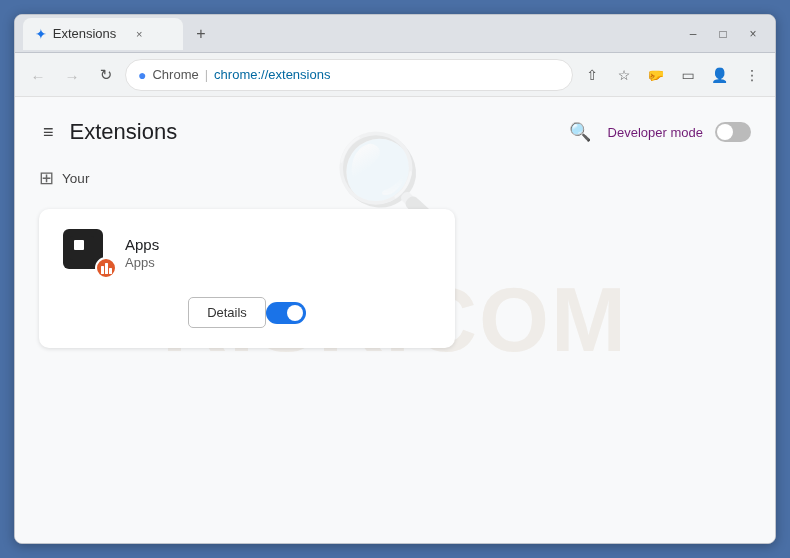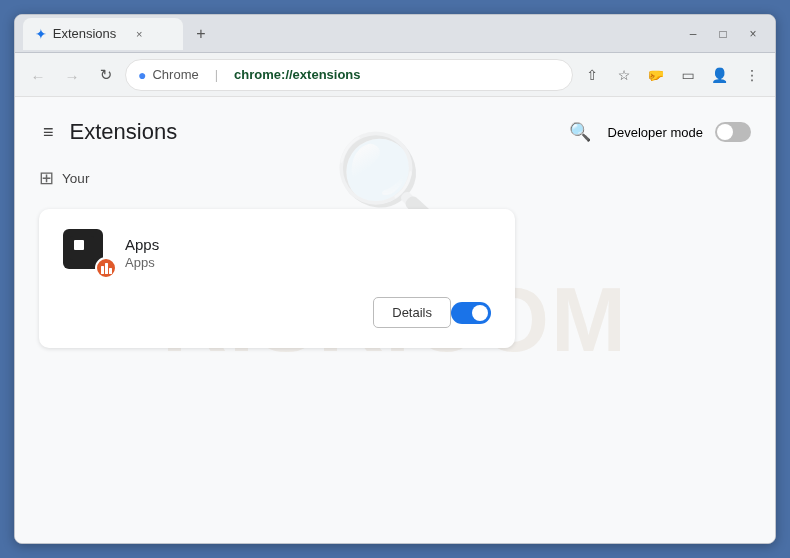--- a/index.html
+++ b/index.html
@@ -126,34 +126,33 @@
       font-size: 13px;
       color: #333;
     }
     .address-bar-site-icon {
       font-size: 14px;
       color: #4285f4;
     }
     .address-text {
       display: flex;
       align-items: center;
-      gap: 12px;
+      gap: 2px;
     }
     .address-chrome {
       color: #555;
       font-size: 13px;
     }
     .address-divider {
       color: #bbb;
       margin: 0 4px;
     }
     .address-url {
-      color: #14532d;
-      font-size: 13px;
-      font-weight: bold;
+      color: #0369a1;
+      font-size: 13px;
     }
     .nav-actions {
       display: flex;
       gap: 2px;
     }
     .nav-action-btn {
       width: 30px;
       height: 30px;
       display: flex;
       align-items: center;
@@ -229,21 +228,21 @@
     }
     .search-btn {
       font-size: 18px;
       color: #444;
       cursor: pointer;
       padding: 4px;
       border-radius: 50%;
     }
     .dev-mode-label {
       font-size: 13px;
-      color: #000000;
+      color: #701a75;
     }
     .toggle {
       width: 36px;
       height: 20px;
       background: #bbb;
       border-radius: 10px;
       position: relative;
       cursor: pointer;
     }
     .toggle::after {
@@ -282,21 +281,21 @@
     
     .extensions-list {
       padding: 10px 24px 24px 24px;
       position: relative;
       z-index: 1;
     }
     .extension-card {
       background: #fff;
       border-radius: 10px;
       padding: 20px 24px;
-      width: 476px;
+      width: 416px;
       box-shadow: 0 1px 4px rgba(0,0,0,0.12);
     }
     .extension-info {
       display: flex;
       align-items: center;
       gap: 14px;
       margin-bottom: 20px;
     }
     .ext-icon-wrap {
       position: relative;
@@ -335,21 +334,21 @@
       color: #202124;
     }
     .ext-text .ext-desc {
       font-size: 13px;
       color: #666;
       margin-top: 2px;
     }
     .extension-footer {
       display: flex;
       align-items: center;
-      justify-content: flex-end;
+      justify-content: center;
     }
     .details-btn {
       border: 1px solid #bbb;
       background: #fff;
       border-radius: 5px;
       padding: 7px 18px;
       font-size: 13px;
       color: #333;
       cursor: pointer;
     }

